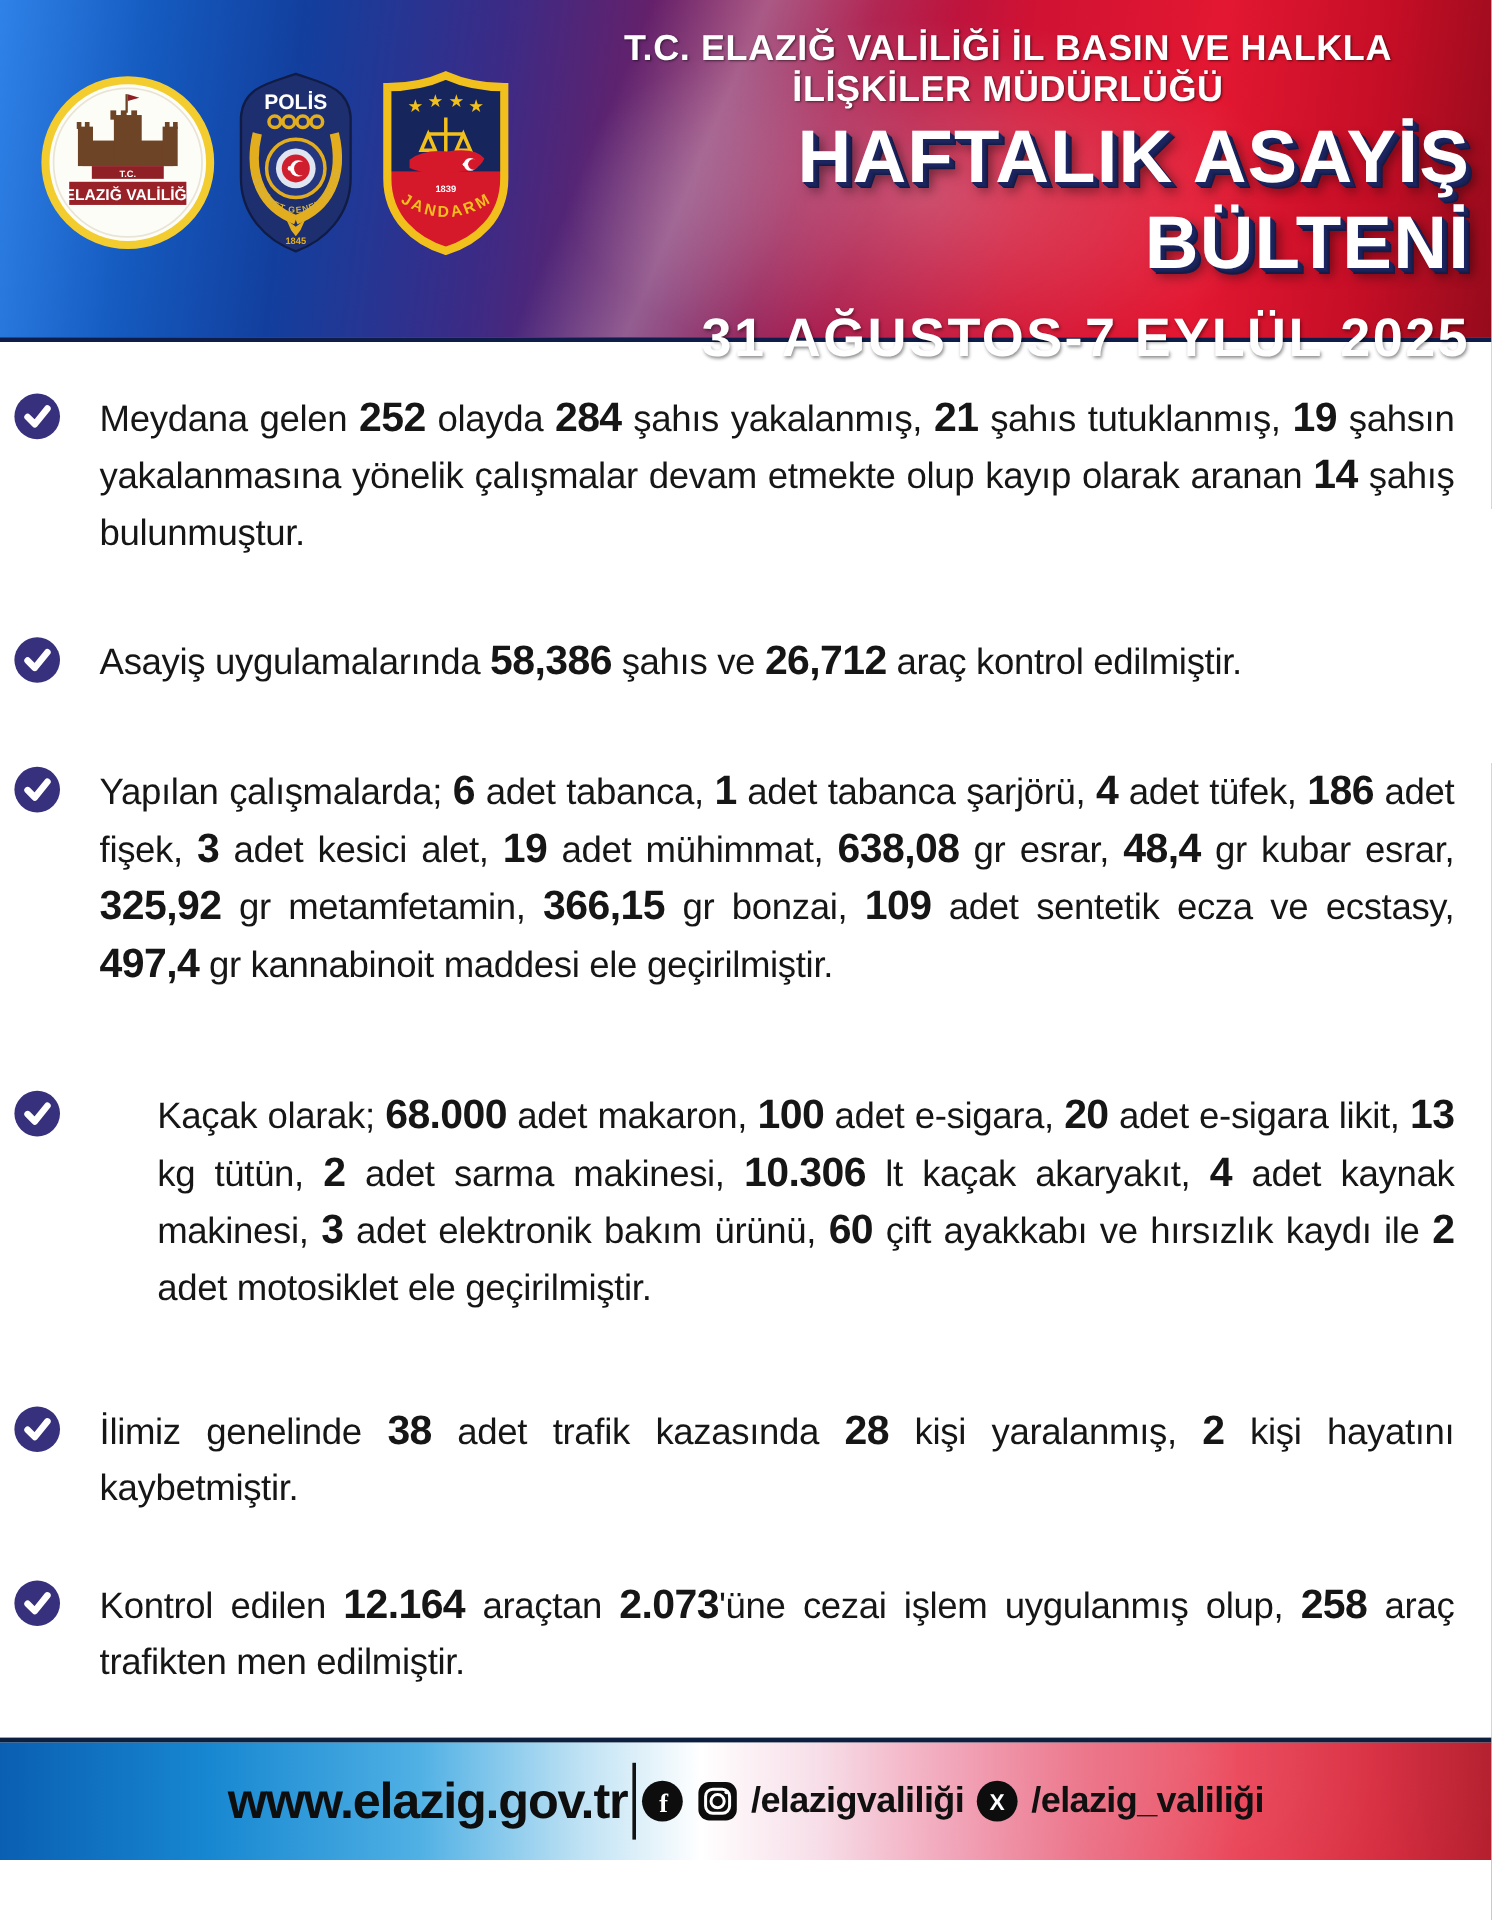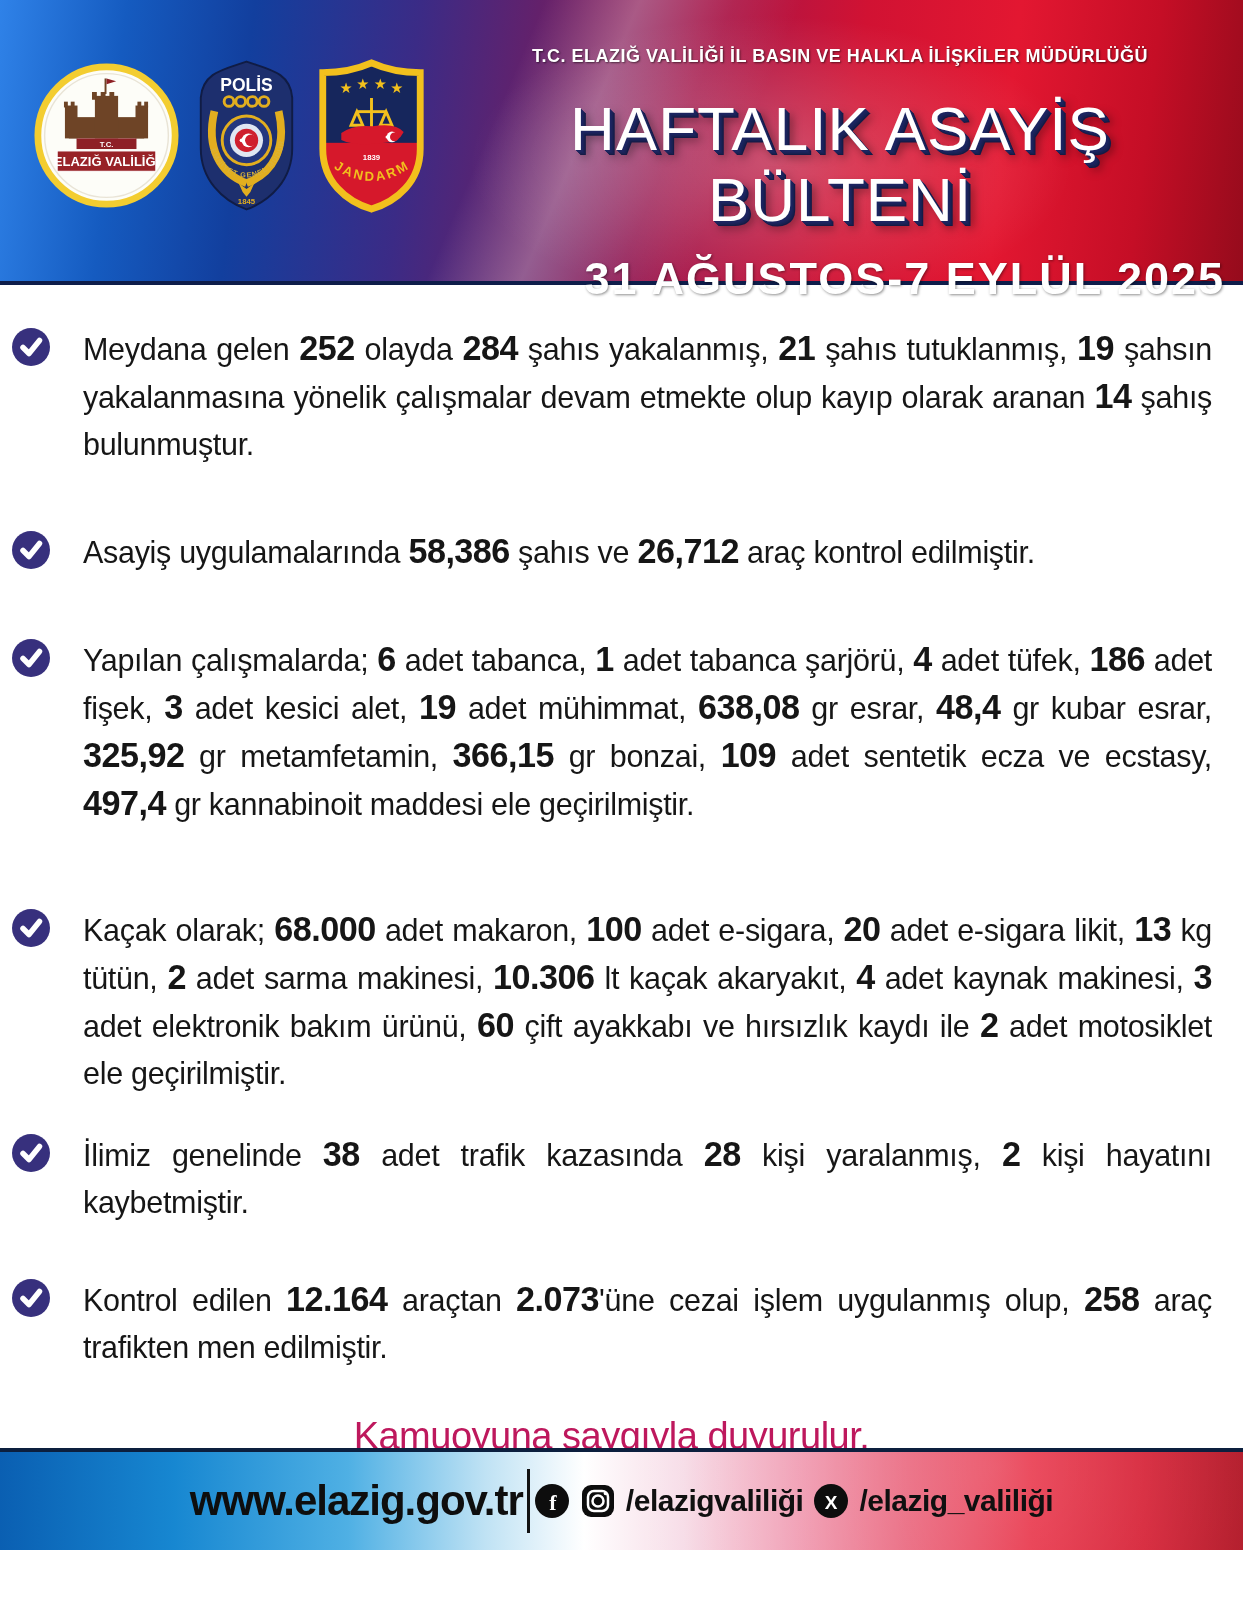--- a/index.html
+++ b/index.html
@@ -9,33 +9,33 @@
   
   .header{
     position:relative;height:281px;border-bottom:4px solid #0e1d4a;
     background:
       radial-gradient(ellipse 430px 210px at 62% 58%, rgba(255,255,255,.25), rgba(255,255,255,0) 70%),
       linear-gradient(113deg, rgba(255,255,255,0) 40%, rgba(255,255,255,.28) 47%, rgba(255,255,255,.07) 54%, rgba(255,255,255,0) 59%),
       linear-gradient(97deg,#2f82e8 0%,#155bc0 10%,#123f9e 20%,#3b2b86 33%,#6b1f66 44%,#a3164a 55%,#d11233 68%,#e31731 80%,#c50e26 91%,#950b1c 100%);
   }
   .logos{position:absolute;left:34px;top:58px;display:flex;align-items:center;gap:14px;}
   .header-text{position:absolute;left:455px;right:18px;top:0;text-align:center;color:#fff;}
-  .dept-line{margin-top:46px;font-size:18px;font-weight:bold;letter-spacing:.5px;
+  .dept-line{margin-top:24px;font-size:30px;font-weight:bold;letter-spacing:.5px;
     text-shadow:1px 1px 2px rgba(0,0,0,.55);}
-  .main-title{margin-top:26px;font-size:62px;font-weight:normal;letter-spacing:1px;
-    text-shadow:1px 1px 0 #1c2560,2px 2px 0 #1c2560,3px 3px 0 #1a2358,4px 4px 0 #182051,5px 5px 0 #141b46,7px 7px 10px rgba(0,0,0,.5);}
+  .main-title{margin-top:4px;font-size:62px;font-weight:bold;letter-spacing:1px;
+    text-shadow:1px 1px 0 #1c2560,2px 2px 0 #1c2560,3px 3px 0 #1a2358,4px 4px 0 #182051,5px 5px 0 #141b46,7px 7px 10px rgba(0,0,0,.5);text-align:right;}
   .date-range{margin-top:18px;font-size:45px;font-weight:bold;letter-spacing:2px;
     text-shadow:1px 1px 3px rgba(0,0,0,.45);text-align:right;}
 
   
   .main{height:1163px;padding:40px 31px 0 11px;box-sizing:border-box;overflow:hidden;background:#fff;}
   .bullets{list-style:none;margin:0;padding:0;}
   .bullet{display:flex;align-items:flex-start;margin:0 0 60px 0;}
   .bullet:nth-child(3){margin-bottom:78px;}
-  .bullet:nth-child(4){margin-bottom:34px;}
+  .bullet:nth-child(4){margin-bottom:72px;gap:48px;}
   .bullet:nth-child(5){margin-bottom:50px;}
   .bullet:last-child{margin-bottom:0;}
   .check-wrap{flex:0 0 40px;width:40px;height:40px;margin-right:32px;margin-top:2px;}
   .bullet-text{flex:1;font-size:30.5px;line-height:47px;color:#161616;letter-spacing:-.3px;
     text-align:justify;margin:0;}
   .bullet-text b{font-weight:bold;font-size:1.12em;letter-spacing:-.5px;}
   .closing{margin-top:44px;text-align:center;font-size:38px;color:#be185d;letter-spacing:-.5px;}
 
   
   .footer{

